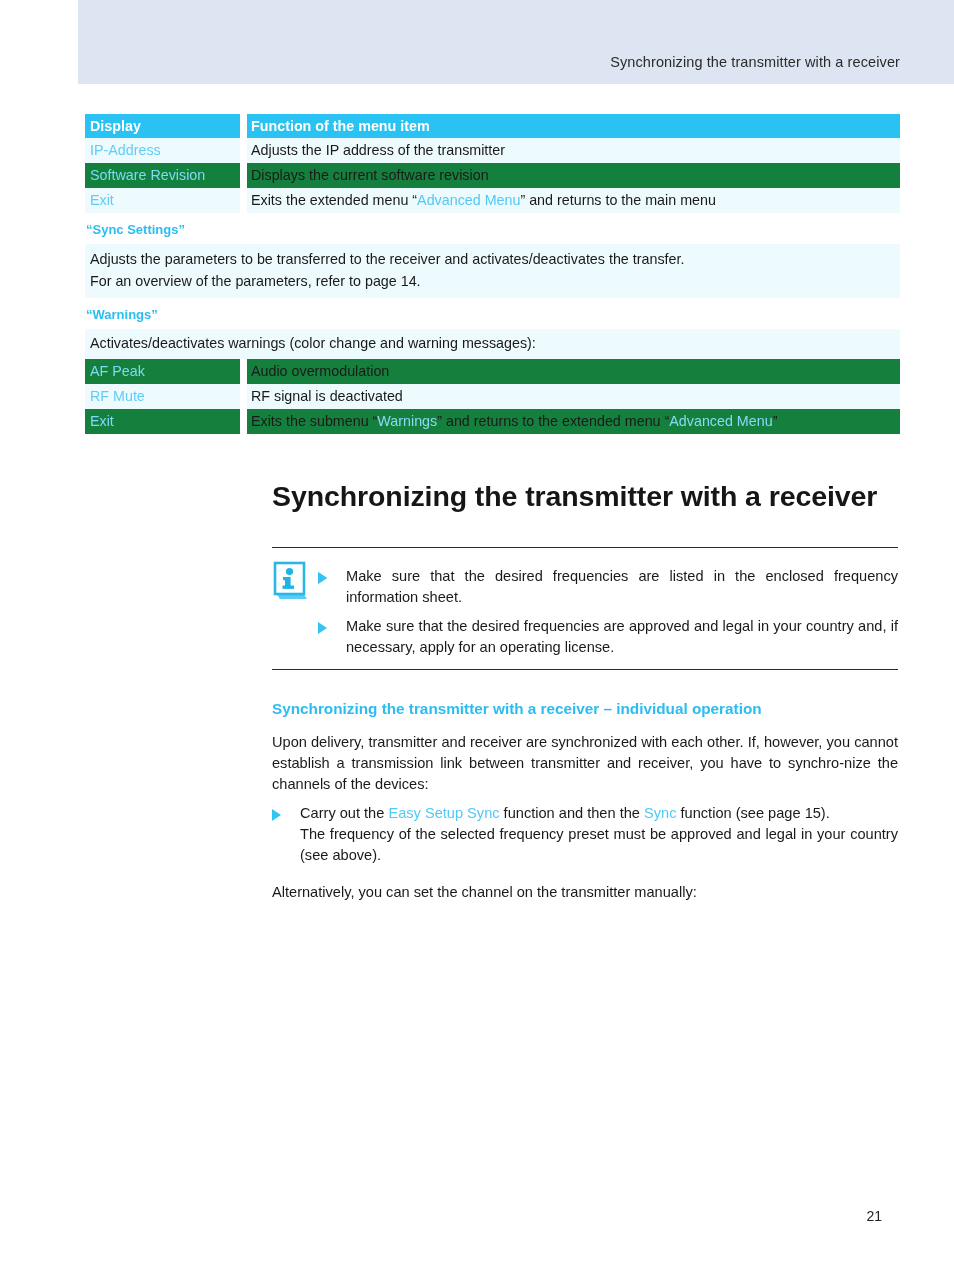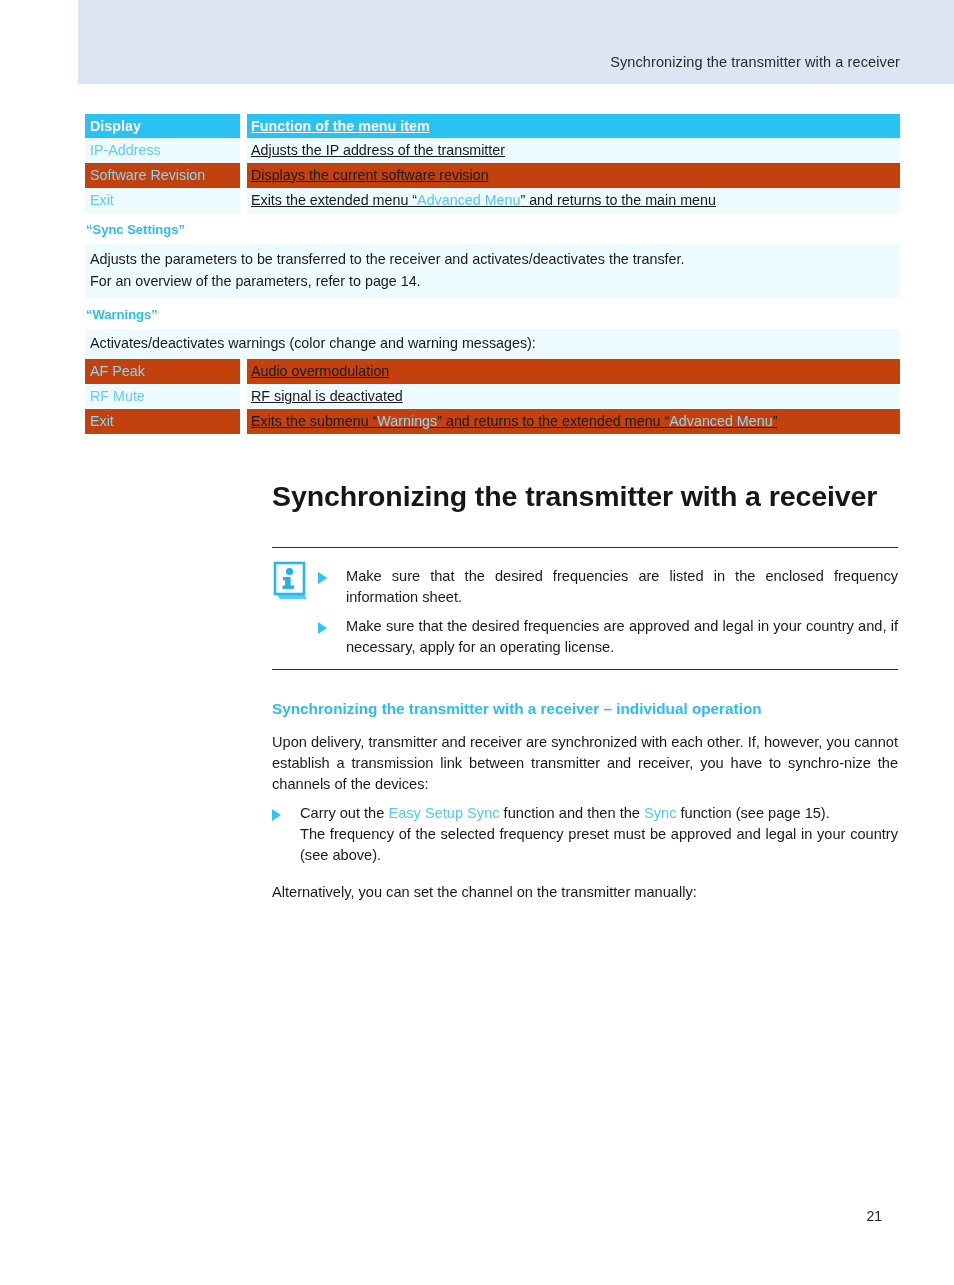--- a/index.html
+++ b/index.html
@@ -60,31 +60,31 @@
   }
 
   .cell {
     height: 25px;
     line-height: 25px;
     font-size: 14.3px;
     padding: 0 0 0 5px;
     white-space: nowrap;
     overflow: hidden;
   }
-  .cell.func { padding-left: 4px; text-decoration: underline; }
+  .cell.func { padding-left: 4px; }
 
   .row-head .cell {
     background: #29c2f3;
     color: #ffffff;
     font-weight: bold;
     height: 24px;
     line-height: 24px;
   }
   .shade-a .cell { background: #edfafe; }
-  .shade-b .cell { background: #c2410c; }
+  .shade-b .cell { background: #15803d; }
   .gapcell { background: #ffffff; }
 
   .disp-label { color: #5fcdf5; }
   .shade-b .disp-label { color: #7fd9f8; }
   .ref { color: #52c8f4; }
   .ref-dim { color: #8ad9f6; }
 
   
   .fullrow .cell {
     white-space: normal;

